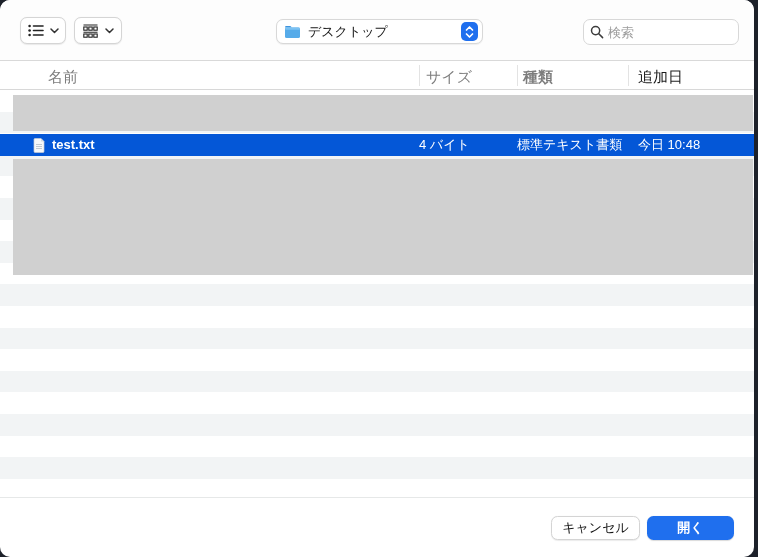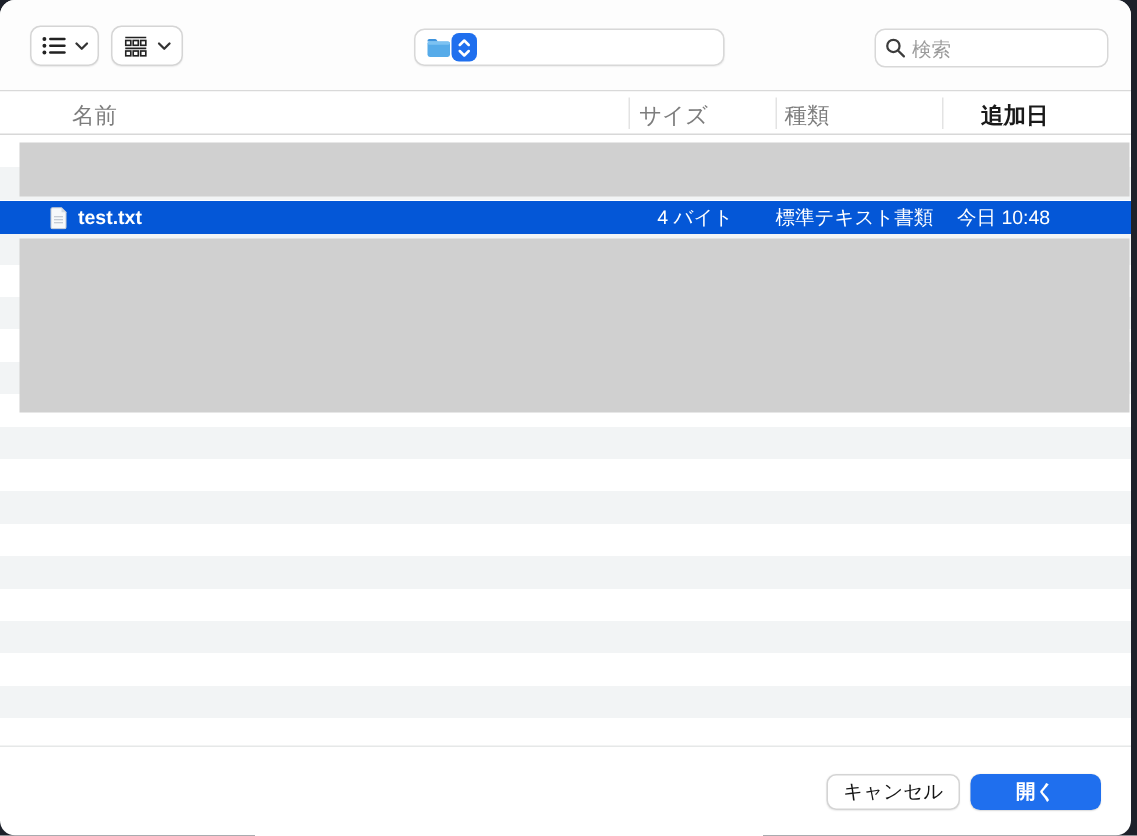--- a/index.html
+++ b/index.html
@@ -49,40 +49,40 @@
     border:none;outline:none;background:transparent;flex:1;min-width:0;
     font-size:13px;color:#222;margin-left:4px;
     font-family:"Liberation Sans","DejaVu Sans",sans-serif;
   }
   .searchbox input::placeholder{color:#9b9b9b;}
   
   .header-row{position:absolute;left:0;top:61px;width:100%;height:29px;background:#ffffff;border-bottom:1px solid #d8d8d8;}
   .header-row .hcell{position:absolute;top:7px;font-size:15px;color:#7d7d7d;white-space:nowrap;}
   .hcell.c-name{left:48px;}
   .hcell.c-size{left:426px;}
-  .hcell.c-kind{left:523px;}
-  .hcell.c-date{left:638px;color:#1a1a1a;font-weight:700;margin-left:16px;}
+  .hcell.c-kind{left:523px;font-weight:bold;}
+  .hcell.c-date{left:638px;color:#1a1a1a;font-weight:400;}
   .hsep{position:absolute;top:4px;width:1px;height:21px;background:#e3e3e3;}
   .hsep.s1{left:419px;}.hsep.s2{left:517px;}.hsep.s3{left:628px;}
   
   .list-stripes{
     position:absolute;left:0;top:90px;width:100%;height:407px;
     background:repeating-linear-gradient(180deg,#ffffff 0 21.6px,var(--stripe) 21.6px 43.2px);
   }
   .redacted{position:absolute;left:13px;width:740px;background:var(--redaction);}
   .redacted.blockA{top:95px;height:36px;}
   .redacted.blockB{top:159px;height:116px;}
   .selected-row{
     position:absolute;left:0;top:134px;width:100%;height:22px;background:var(--selection);
     display:block;color:#fff;cursor:default;
   }
   .selected-row .cell{position:absolute;top:0;height:36px;line-height:22px;font-size:13px;color:#ffffff;white-space:nowrap;}
   .cell.f-icon{left:33px;top:4px;height:15px;line-height:0;}
   .cell.f-name{left:52px;font-weight:700;}
-  .cell.f-size{left:419px;width:89px;text-align:center;font-weight:500;}
+  .cell.f-size{left:419px;width:89px;text-align:left;font-weight:500;}
   .cell.f-kind{left:517px;font-weight:500;}
   .cell.f-date{left:638px;font-weight:500;}
   .list-bottom-line{position:absolute;left:0;top:497px;width:100%;height:1px;background:#e6e8e8;}
   
   .btn{
     position:absolute;top:516px;height:24px;border-radius:6.5px;
     font-size:13px;display:flex;align-items:center;justify-content:center;cursor:default;
     font-family:"Liberation Sans","DejaVu Sans",sans-serif;
   }
   .btn.cancel{left:551px;width:89px;background:#ffffff;border:1px solid #d4d4d4;color:#141414;box-shadow:0 0.5px 1px rgba(0,0,0,.08);}
@@ -139,20 +139,21 @@
     </div>
 
     <div class="dropdown">
       <span>
         <svg width="17" height="14" viewBox="0 0 17 14">
           <path d="M1 2.2 Q1 1 2.2 1 L6 1 Q6.8 1 7.2 1.7 L7.8 2.6 L1 2.6 Z" fill="#3d93dd"></path>
           <rect x="1" y="2.6" width="15" height="10.4" rx="1.6" fill="#56abe9"></rect>
           <rect x="1" y="2.6" width="15" height="2.2" rx="1.1" fill="#7cc2f2"></rect>
         </svg>
       </span>
+      <span class="label">デスクトップ</span>
       <span class="stepper">
         <svg width="11" height="14" viewBox="0 0 11 14">
           <path d="M2.5 5 L5.5 2 L8.5 5" fill="none" stroke="#fff" stroke-width="1.7" stroke-linecap="round" stroke-linejoin="round"></path>
           <path d="M2.5 9 L5.5 12 L8.5 9" fill="none" stroke="#fff" stroke-width="1.7" stroke-linecap="round" stroke-linejoin="round"></path>
         </svg>
       </span>
     </div>
 
     <div class="searchbox">
       <span>

